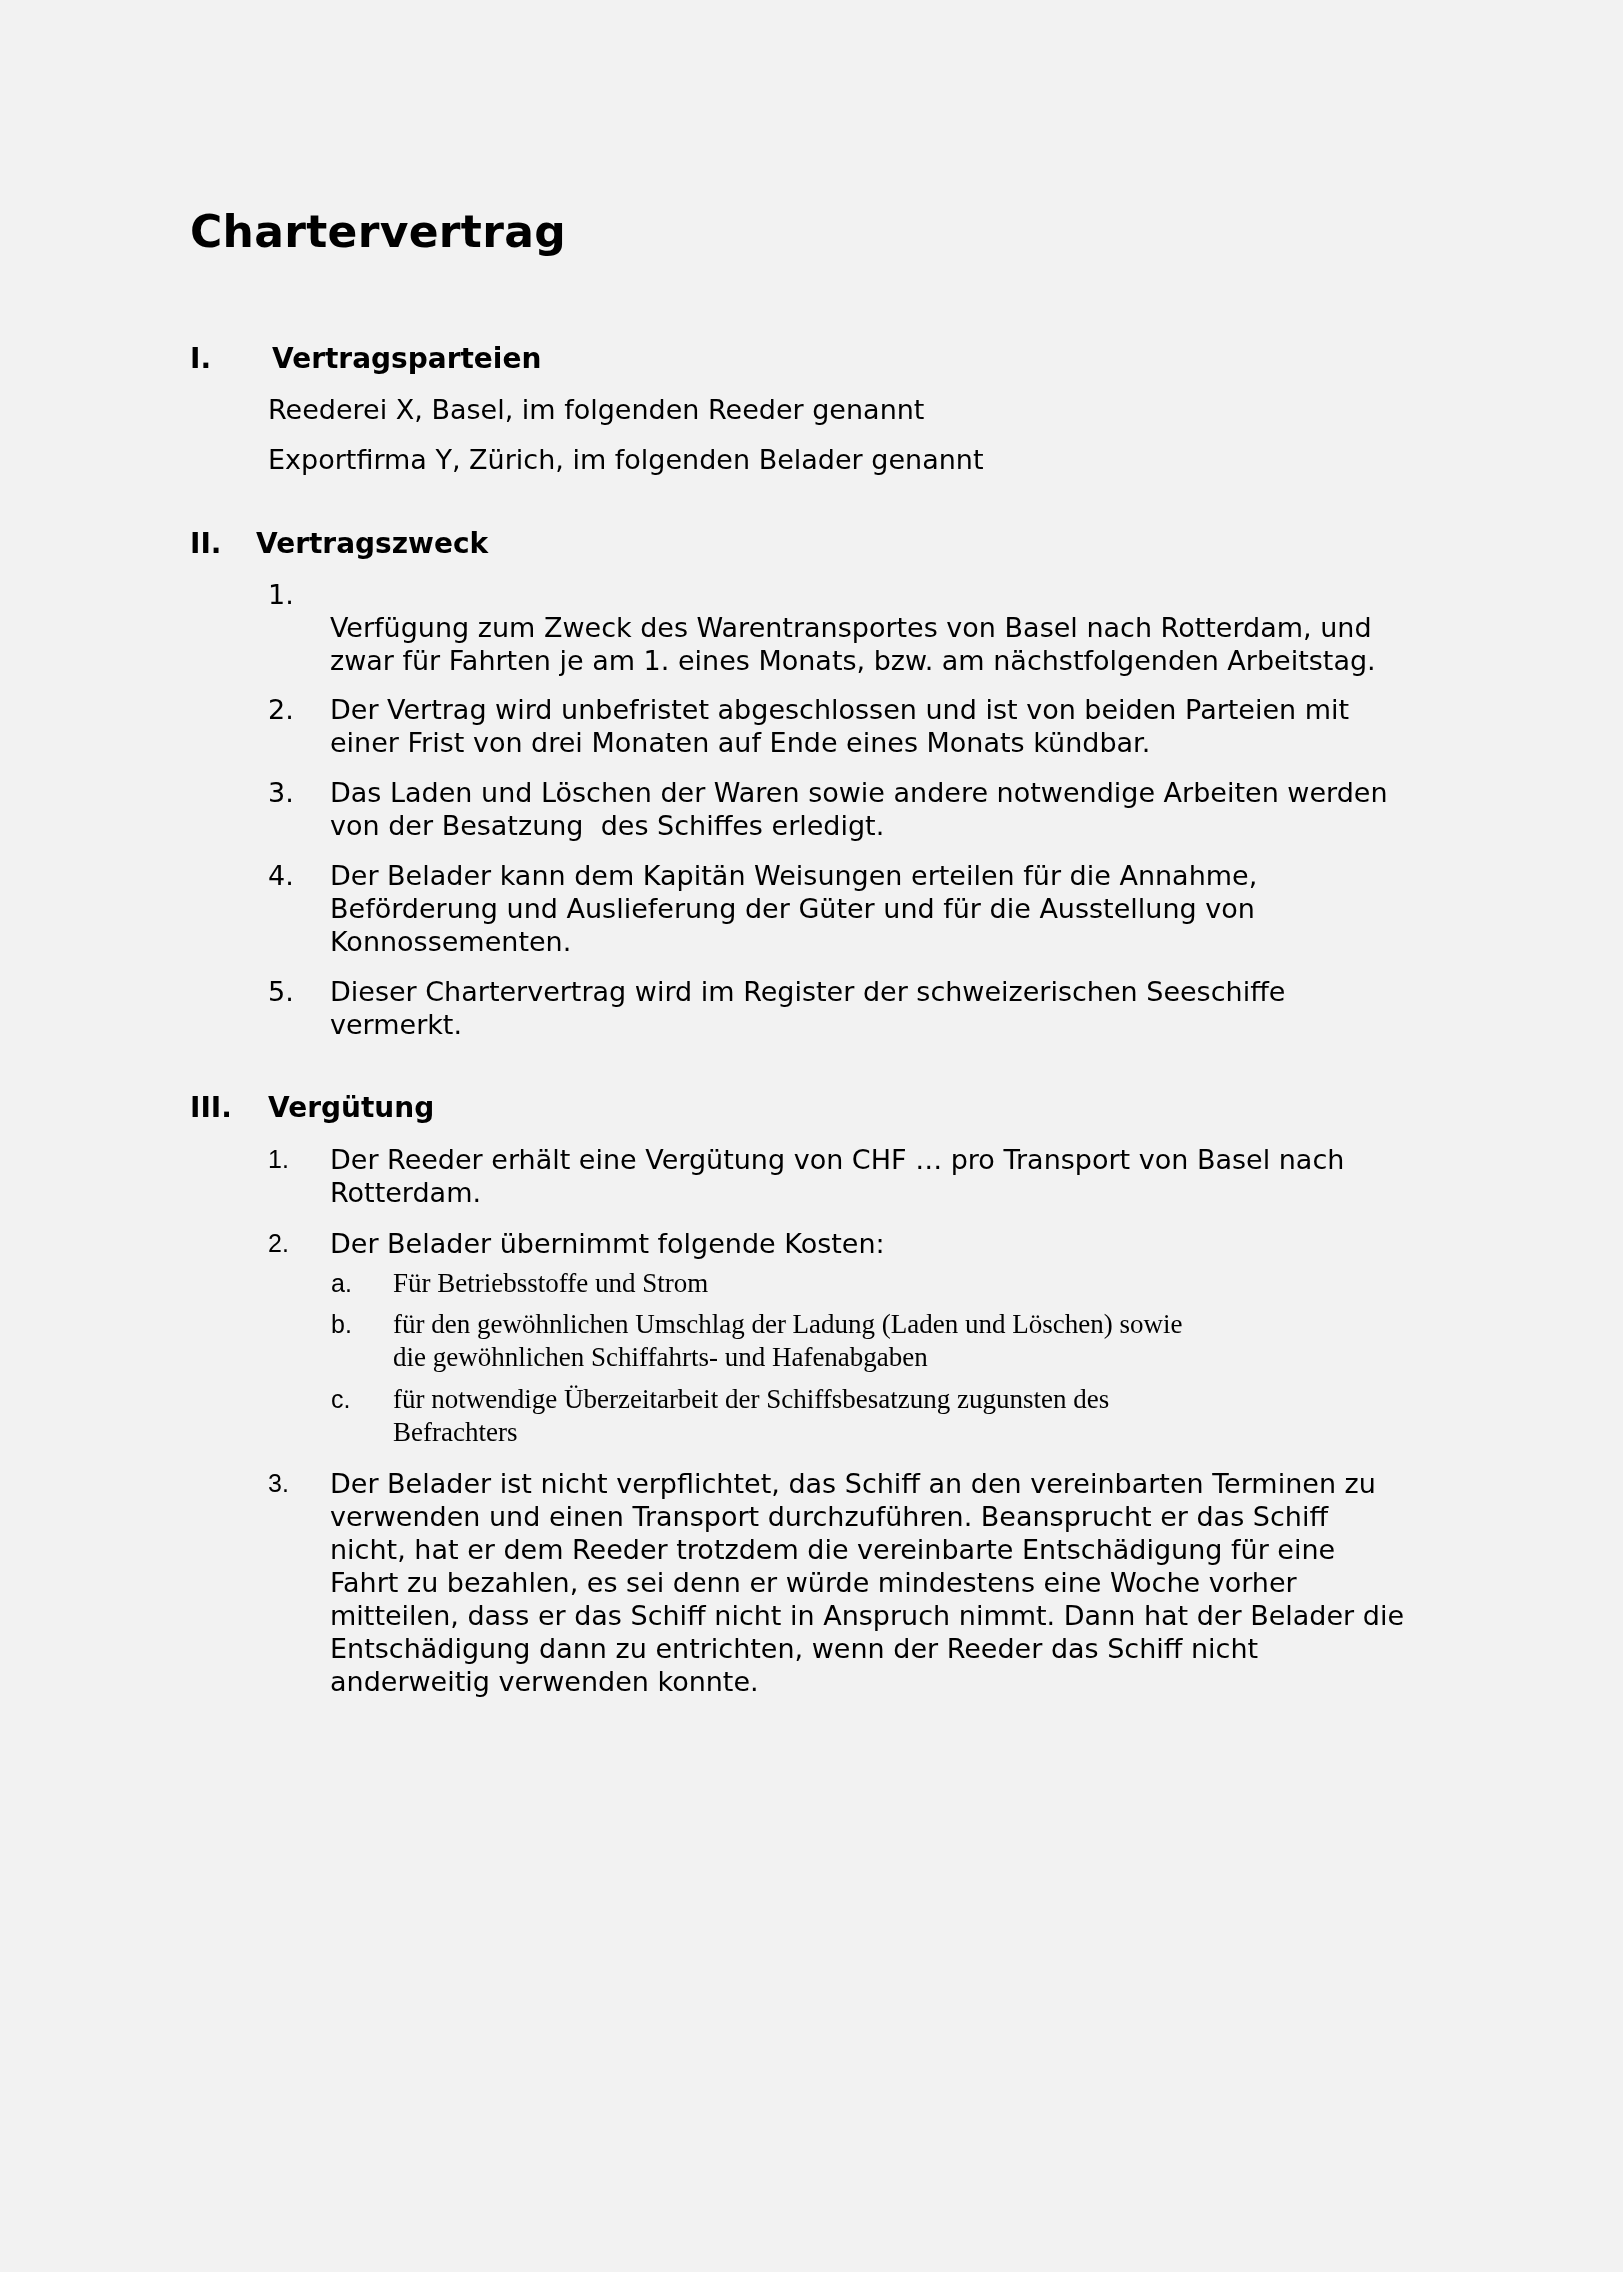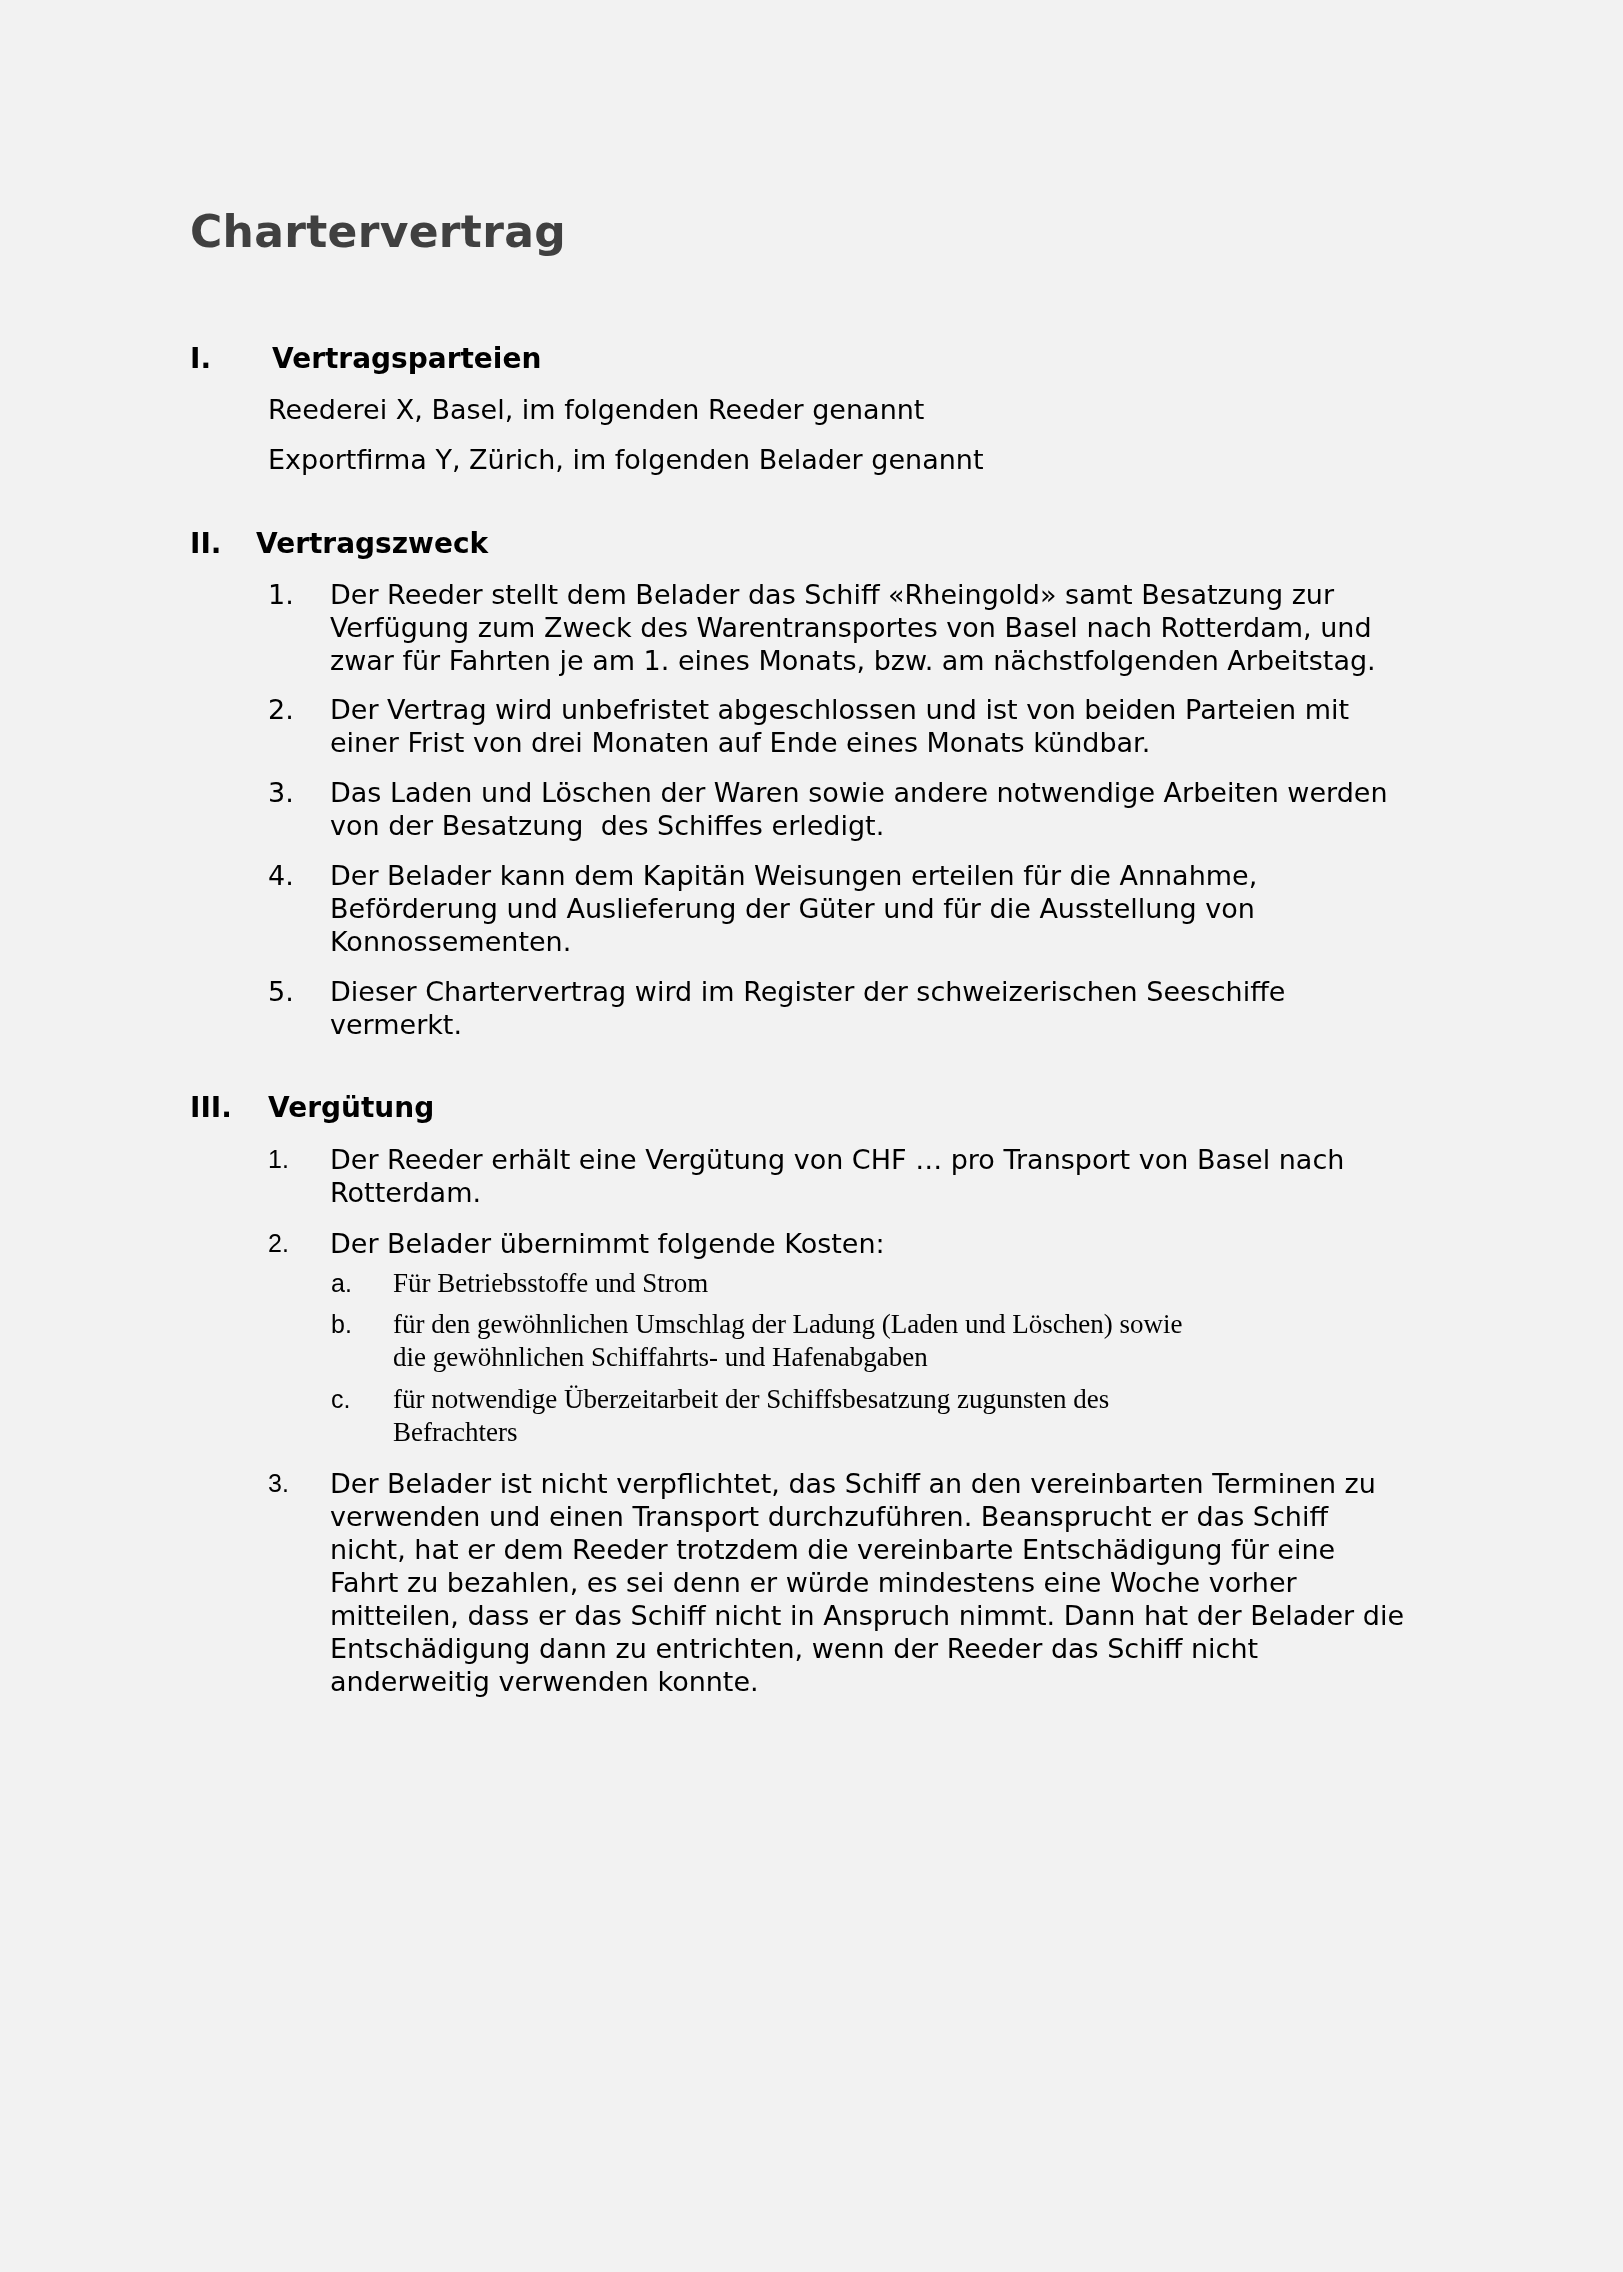--- a/index.html
+++ b/index.html
@@ -46,38 +46,38 @@
     position: absolute; left: 0; top: 0;
     font-family: "Liberation Sans", sans-serif; font-size: 25px;
   }
   .sub .txt { display: block; margin-left: 62px; width: 1039px; font-family: Liberation Serif, serif; }
 </style>
 </head>
 <body>
 
 <div class="page">
 
-  <h1 class="title" style="color: #404040;">Chartervertrag</h1>
+  <h1 class="title" style="color: #000000;">Chartervertrag</h1>
 
   <div class="sec-head" style="top:342px;">
     <span class="sec-num">I.</span>
     <span class="sec-label" style="left:82px;">Vertragsparteien</span>
   </div>
   <p class="para" style="top:393px;">Reederei X, Basel, im folgenden Reeder genannt</p>
   <p class="para" style="top:443px;">Exportfirma Y, Zürich, im folgenden Belader genannt</p>
 
   <div class="sec-head" style="top:527px;">
     <span class="sec-num">II.</span>
     <span class="sec-label" style="left:66px;">Vertragszweck</span>
   </div>
 
   <div class="item" style="top:578px;">
     <span class="num">1.</span>
     <span class="txt">
-      <span>Der Reeder stellt dem Belader das Schiff «Rheingold» samt Besatzung zur</span><br>
+      <br>
       <span>Verfügung zum Zweck des Warentransportes von Basel nach Rotterdam, und</span><br>
       <span>zwar für Fahrten je am 1. eines Monats, bzw. am nächstfolgenden Arbeitstag.</span>
     </span>
   </div>
 
   <div class="item" style="top:693px;">
     <span class="num">2.</span>
     <span class="txt">
       <span>Der Vertrag wird unbefristet abgeschlossen und ist von beiden Parteien mit</span><br>
       <span>einer Frist von drei Monaten auf Ende eines Monats kündbar.</span>

